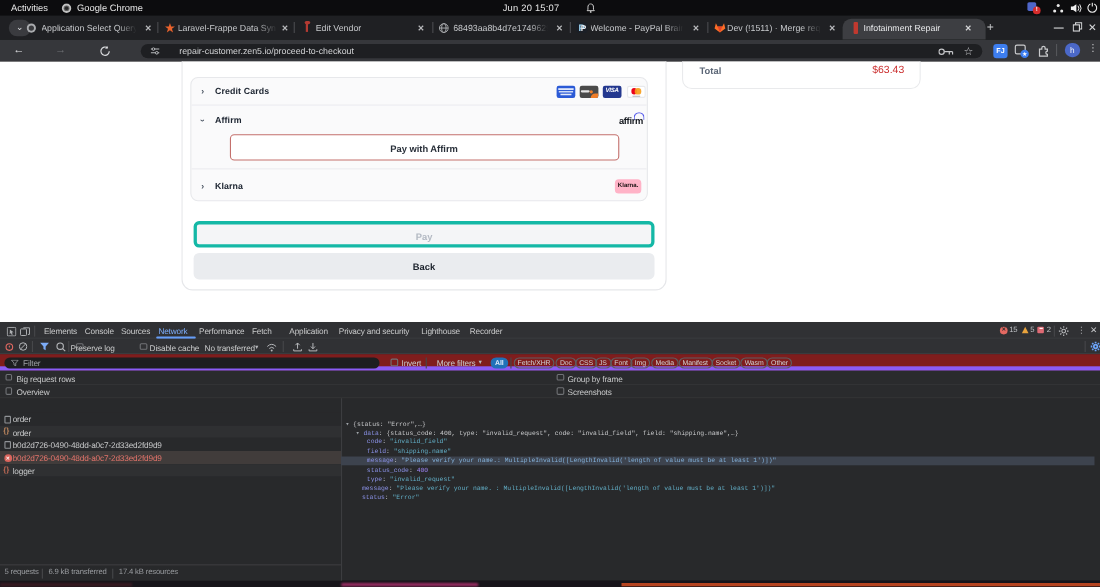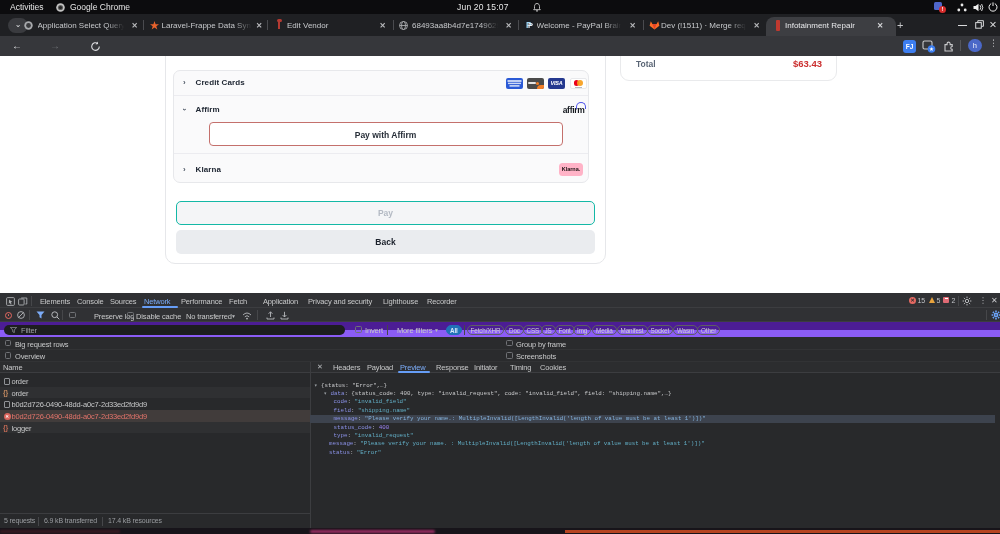--- a/index.html
+++ b/index.html
@@ -132,38 +132,54 @@
   <div class="abs" style="left:989px;top:4.5px;color:#d8d9db;font-size:9.5px">✕</div>
 </div>
 
 <div id="toolbar">
   <div class="abs" style="left:12px;top:4px;font-size:10px;color:#e2e3e5">←</div>
   <div class="abs" style="left:50px;top:4px;font-size:10px;color:#6f7175">→</div>
   <svg class="abs" style="left:90px;top:4.5px" width="11" height="11" viewBox="0 0 11 11">
         <path d="M9.3 5.5 A3.8 3.8 0 1 1 7.8 2.5" fill="none" stroke="#dcdde0" stroke-width="1.1"></path>
         <path d="M7.5 0.5 L8.1 3 L5.6 3.4 Z" fill="#dcdde0"></path>
       </svg>
+  <div id="urlpill">
+    <svg class="abs" style="left:9px;top:3.5px" width="8" height="7" viewBox="0 0 8 7">
+          <line x1="0" y1="1.6" x2="8" y2="1.6" stroke="#b9bbbe" stroke-width="1"></line>
+          <line x1="0" y1="5" x2="8" y2="5" stroke="#b9bbbe" stroke-width="1"></line>
+          <circle cx="2.5" cy="1.6" r="1.2" fill="#1e1f22" stroke="#b9bbbe" stroke-width="0.9"></circle>
+          <circle cx="5.5" cy="5" r="1.2" fill="#1e1f22" stroke="#b9bbbe" stroke-width="0.9"></circle>
+        </svg>
+    <div class="abs" style="left:35px;top:2.5px">repair-customer.zen5.io/proceed-to-checkout</div>
+    <svg class="abs" style="left:725px;top:3px" width="14" height="8" viewBox="0 0 14 8">
+          <circle cx="3" cy="4" r="2.4" fill="none" stroke="#c4c5c8" stroke-width="1.1"></circle>
+          <line x1="5.4" y1="4" x2="13" y2="4" stroke="#c4c5c8" stroke-width="1.1"></line>
+          <line x1="10" y1="4" x2="10" y2="6.5" stroke="#c4c5c8" stroke-width="1.1"></line>
+          <line x1="13" y1="4" x2="13" y2="6.5" stroke="#c4c5c8" stroke-width="1.1"></line>
+        </svg>
+    <div class="abs" style="left:748px;top:1px;font-size:10px;color:#c4c5c8">☆</div>
+  </div>
   <div class="abs" style="left:903px;top:3.5px;width:13px;height:13px;background:#3d7ef0;border-radius:3px;color:#fff;font-size:6.5px;font-weight:700;text-align:center;line-height:13px">FJ</div>
   <svg class="abs" style="left:922px;top:3.5px" width="14" height="13" viewBox="0 0 14 13">
         <rect x="1" y="1" width="9" height="8" rx="1.5" fill="none" stroke="#c9cacc" stroke-width="1.1"></rect>
         <circle cx="9.5" cy="9" r="3.8" fill="#3d7ef0"></circle>
         <text x="9.5" y="11" font-size="5.5" fill="#fff" text-anchor="middle">★</text>
       </svg>
   <svg class="abs" style="left:943px;top:3.5px" width="12" height="12" viewBox="0 0 12 12">
         <path d="M2 4.6 L4.1 4.6 L4.1 3.6 A1.5 1.5 0 0 1 7.1 3.6 L7.1 4.6 L9.2 4.6 L9.2 6.5 A1.45 1.45 0 0 0 9.2 9.4 L9.2 11 L2 11 Z" fill="none" stroke="#c9cacc" stroke-width="1.1"></path>
       </svg>
   <div class="abs" style="left:960px;top:4px;width:1px;height:11px;background:#55565a"></div>
   <div class="abs" style="left:968px;top:2.5px;width:13.5px;height:13.5px;background:#4b68c8;border-radius:50%;color:#eef0fa;font-size:7.5px;text-align:center;line-height:13.5px">h</div>
   <div class="abs" style="left:989px;top:2px;color:#c9cacc;font-size:9px;letter-spacing:0">⋮</div>
 </div>
 
 <div id="page">
   <div id="totcard">
     <div class="abs" style="left:15px;top:14px;font-weight:700;font-size:8.5px;color:#5b6676">Total</div>
-    <div class="abs" style="right:14px;top:13px;font-weight:700;font-size:9.5px;color:#cb2f2f">$63.43</div>
+    <div class="abs" style="right:14px;top:13px;font-weight:400;font-size:9.5px;color:#cb2f2f">$63.43</div>
   </div>
   <div id="maincard">
     <div id="accord">
 
       <div class="arow" style="top:0;height:23.5px">
         <div class="chev" style="top:7px">›</div>
         <div class="atitle" style="top:7px">Credit Cards</div>
 
         <div class="abs" style="left:332px;top:7px;width:17px;height:11px;background:#2b5ad6;border-radius:2px"></div>
         <svg class="abs" style="left:332px;top:7px" width="17" height="11" viewBox="0 0 17 11">
@@ -193,21 +209,21 @@
 
       <div class="abs" style="left:34.5px;top:50.5px;width:354px;height:24.5px;background:#fff;border:1px solid #c4706c;border-radius:4px;text-align:center;line-height:24px;font-weight:700;font-size:8.5px;color:#272e38">Pay with Affirm</div>
 
       <div class="arow" style="top:82px;height:31px;border-top:1px solid #ececf0">
         <div class="chev" style="top:11px">›</div>
         <div class="atitle" style="top:11px">Klarna</div>
         <div class="abs" style="right:5px;top:9px;width:24px;height:13px;background:#ffb3c7;border-radius:3.5px;text-align:center;line-height:13px;font-weight:700;font-size:5.5px;color:#1a1212">Klarna.</div>
       </div>
     </div>
 
-    <div class="gbtn" style="top:156px;background:#f4f5f7;border:1px solid #14b8a6;line-height:22px;font-size:8.5px;color:#b3b9c3">Pay</div>
+    <div class="gbtn" style="top:156px;background:#f4f5f7;border:3px solid #14b8a6;line-height:22px;font-size:8.5px;color:#b3b9c3">Pay</div>
     <div class="gbtn" style="top:184.5px;background:#eaecef;line-height:24px;font-size:8.5px;color:#1b212b">Back</div>
   </div>
 </div>
 
 <div id="dt">
 
   <div class="dtrow" style="top:0;height:15px;background:#303134;border-bottom:1px solid #3c3d40">
     <svg class="abs" style="left:6px;top:3.5px" width="9" height="9" viewBox="0 0 9 9">
           <rect x="0.6" y="0.6" width="7.8" height="7.8" rx="1" fill="none" stroke="#aeb0b3" stroke-width="0.9"></rect>
           <path d="M3 2.6 L6.4 5 L4.8 5.3 L5.6 7.2 L4.7 7.6 L3.9 5.7 L2.8 6.8 Z" fill="#aeb0b3"></path>
@@ -256,21 +272,21 @@
     <div class="abs" style="left:29px;top:2px;width:1px;height:10px;background:#46474a"></div>
     <svg class="abs" style="left:36px;top:3px" width="9" height="8" viewBox="0 0 9 8">
           <path d="M0.5 0.5 L8.5 0.5 L5.5 4 L5.5 7.5 L3.5 6.3 L3.5 4 Z" fill="#7cacf8"></path>
         </svg>
     <svg class="abs" style="left:51px;top:2.5px" width="9" height="9" viewBox="0 0 9 9">
           <circle cx="3.7" cy="3.7" r="2.9" fill="none" stroke="#b6b8bb" stroke-width="1"></circle>
           <line x1="5.9" y1="5.9" x2="8.3" y2="8.3" stroke="#b6b8bb" stroke-width="1"></line>
         </svg>
     <div class="abs" style="left:62px;top:2px;width:1px;height:10px;background:#46474a"></div>
     <div class="cb" style="left:69px;top:3.5px"></div>
-    <div class="dtl" style="left:94px;top:3.5px">Preserve log</div>
+    <div class="dtl" style="left:64px;top:3.5px">Preserve log</div>
     <div class="cb" style="left:127px;top:3.5px"></div>
     <div class="dtl" style="left:136px;top:3.5px">Disable cache</div>
     <div class="dtl" style="left:186px;top:3.5px">No transferred</div>
     <div class="dtl" style="left:231px;top:4.5px;font-size:5px;color:#b6b8bb">▼</div>
     <svg class="abs" style="left:242px;top:3.5px" width="10" height="8" viewBox="0 0 10 8">
           <path d="M1 3 Q5 -1 9 3" fill="none" stroke="#b6b8bb" stroke-width="0.9"></path>
           <path d="M2.8 4.8 Q5 2.6 7.2 4.8" fill="none" stroke="#b6b8bb" stroke-width="0.9"></path>
           <circle cx="5" cy="6.6" r="0.9" fill="#b6b8bb"></circle>
         </svg>
     <div class="abs" style="left:257px;top:2px;width:1px;height:10px;background:#46474a"></div>
@@ -284,21 +300,21 @@
         </svg>
     <div class="abs" style="left:986px;top:2px;width:1px;height:10px;background:#46474a"></div>
     <svg class="abs" style="left:990.5px;top:2px" width="10" height="10" viewBox="0 0 10 10">
           <g stroke="#6ca4f8" stroke-width="1.6" fill="none">
             <circle cx="5" cy="5" r="1.6"></circle>
             <path d="M5 0.6 L5 2 M5 8 L5 9.4 M0.6 5 L2 5 M8 5 L9.4 5 M1.9 1.9 L2.9 2.9 M7.1 7.1 L8.1 8.1 M8.1 1.9 L7.1 2.9 M2.9 7.1 L1.9 8.1"></path>
           </g>
         </svg>
   </div>
 
-  <div class="dtrow" style="top:29px;height:15px;background:#4c1d95;border-bottom:7px solid #8b5cf6">
+  <div class="dtrow" style="top:29px;height:15px;background:#7f1d1d;border-bottom:4px solid #8b5cf6">
     <div class="abs" style="left:4px;top:3px;width:341px;height:9.5px;background:#1d1e20;border-radius:5px">
       <svg class="abs" style="left:6px;top:2px" width="7" height="6" viewBox="0 0 7 6">
             <path d="M0.4 0.4 L6.6 0.4 L4.3 3 L4.3 5.6 L2.7 4.7 L2.7 3 Z" fill="none" stroke="#9da0a4" stroke-width="0.7"></path>
           </svg>
       <div class="dtl" style="left:17px;top:1px;color:#9da0a4">Filter</div>
     </div>
     <div class="cb" style="left:355px;top:4px"></div>
     <div class="dtl" style="left:365px;top:4px">Invert</div>
     <div class="abs" style="left:387px;top:2.5px;width:1px;height:10px;background:#46474a"></div>
     <div class="dtl" style="left:397px;top:4px">More filters</div>
@@ -324,32 +340,20 @@
     <div class="cb" style="left:506px;top:2.5px"></div>
     <div class="dtl" style="left:516px;top:2.5px">Screenshots</div>
   </div>
   <div class="dtrow" style="top:44px;height:12.5px;background:#2a2b2d;border-bottom:1px solid #323335">
     <div class="cb" style="left:4.5px;top:2.5px"></div>
     <div class="dtl" style="left:15px;top:2.5px">Big request rows</div>
     <div class="cb" style="left:506px;top:2.5px"></div>
     <div class="dtl" style="left:516px;top:2.5px">Group by frame</div>
   </div>
 
-  <div class="dtrow" style="top:68.5px;height:11.5px;background:#2c2d2f;border-bottom:1px solid #3c3d40">
-    <div class="dtl" style="left:3px;top:1.5px">Name</div>
-    <div class="dtl" style="left:317px;top:1.5px;color:#b9bbbe;font-size:7px">✕</div>
-    <div class="dtl" style="left:333px;top:1.5px">Headers</div>
-    <div class="dtl" style="left:367px;top:1.5px">Payload</div>
-    <div class="dtl" style="left:400px;top:1.5px;color:#7cacf8">Preview</div>
-    <div class="abs" style="left:398px;top:9.5px;width:32px;height:2px;background:#669df6;border-radius:1px"></div>
-    <div class="dtl" style="left:436px;top:1.5px">Response</div>
-    <div class="dtl" style="left:474px;top:1.5px">Initiator</div>
-    <div class="dtl" style="left:510px;top:1.5px">Timing</div>
-    <div class="dtl" style="left:540px;top:1.5px">Cookies</div>
-  </div>
 
   <div class="dtrow" style="top:82px;height:11.7px;width:310px;background:#28292b">
     <div class="abs" style="left:4px;top:2.5px;width:5.5px;height:7px;border:0.9px solid #8f9296;border-radius:1px"></div>
     <div class="dtl" style="left:11.5px;top:2px">order</div>
   </div>
   <div class="dtrow" style="top:93.7px;height:11.7px;width:310px;background:#2f3032">
     <div class="dtl" style="left:3px;top:2px;color:#c0885f;font-size:7px;font-weight:700">{}</div>
     <div class="dtl" style="left:11.5px;top:2px">order</div>
   </div>
   <div class="dtrow" style="top:105.4px;height:11.7px;width:310px;background:#28292b">

